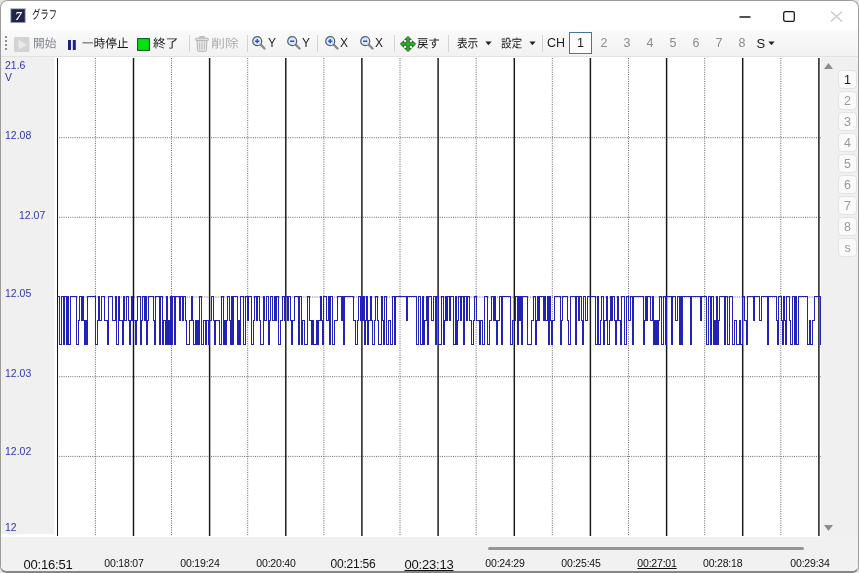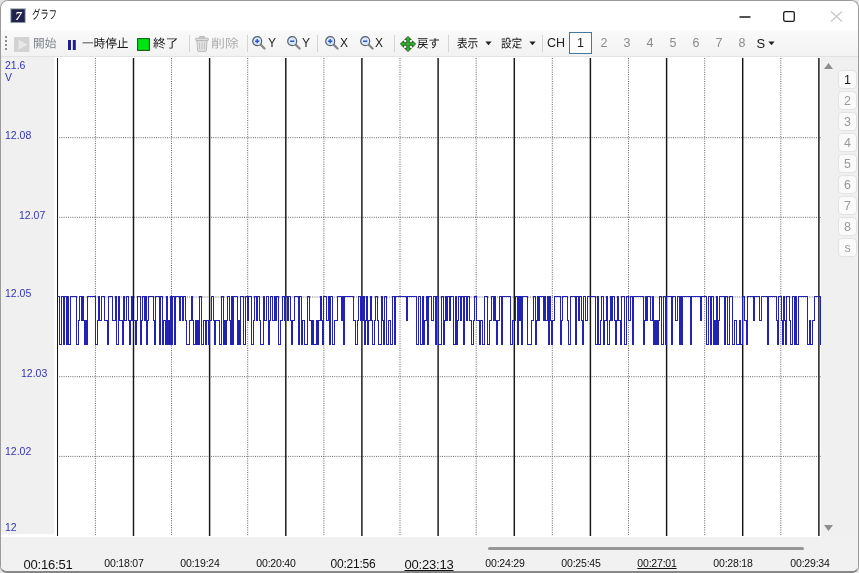--- a/index.html
+++ b/index.html
@@ -124,21 +124,21 @@
   <div class="abs" style="left:0;top:56px;width:857px;height:480px;background:#fff;"></div>
   <div class="abs" style="left:820px;top:56px;width:37px;height:480px;background:#f0f0f0;"></div>
   <div class="abs" style="left:0;top:56px;width:54px;height:478px;background:#f0f0f0;border-right:1.5px solid #fdfdfd;border-bottom:1.5px solid #fdfdfd;"></div>
   <div class="abs" style="left:0;top:536px;width:857px;height:35px;background:#f1f1f1;"></div>
 
   <div style="position:absolute;left:4px;top:58px;font-size:10.5px;color:#3434b6;">21.6</div>
     <div style="position:absolute;left:4px;top:70px;font-size:10.5px;color:#3434b6;">V</div>
     <div style="position:absolute;left:4px;top:128px;font-size:10.5px;color:#3434b6;">12.08</div>
     <div style="position:absolute;left:4px;top:208px;font-size:10.5px;color:#3434b6;margin-left:14px;">12.07</div>
     <div style="position:absolute;left:4px;top:286px;font-size:10.5px;color:#3434b6;">12.05</div>
-    <div style="position:absolute;left:4px;top:366px;font-size:10.5px;color:#3434b6;margin-left:16px;">12.03</div>
+    <div style="position:absolute;left:4px;top:366px;font-size:10.5px;color:#3434b6;">12.03</div>
     <div style="position:absolute;left:4px;top:444px;font-size:10.5px;color:#3434b6;">12.02</div>
     <div style="position:absolute;left:4px;top:520px;font-size:10.5px;color:#3434b6;">12</div>
 
   <svg class="abs" style="left:56px;top:57px" width="764" height="478" viewBox="0 0 764 478">
     <line x1="0" y1="79.7" x2="764" y2="79.7" stroke="#686868" stroke-width="1" stroke-dasharray="1 1.2"></line>
 <line x1="0" y1="159.3" x2="764" y2="159.3" stroke="#686868" stroke-width="1" stroke-dasharray="1 1.2"></line>
 <line x1="0" y1="239.0" x2="764" y2="239.0" stroke="#686868" stroke-width="1" stroke-dasharray="1 1.2"></line>
 <line x1="0" y1="318.7" x2="764" y2="318.7" stroke="#686868" stroke-width="1" stroke-dasharray="1 1.2"></line>
 <line x1="0" y1="398.4" x2="764" y2="398.4" stroke="#686868" stroke-width="1" stroke-dasharray="1 1.2"></line>
 <line x1="38.4" y1="0" x2="38.4" y2="478" stroke="#636363" stroke-width="1" stroke-dasharray="1 1.3"></line>
@@ -186,14 +186,14 @@
   <div class="abs" style="left:487px;top:545.5px;width:316px;height:3.5px;background:#969696;border-radius:2px;"></div>
   <div style="position:absolute;left:17px;top:556px;width:60px;text-align:center;font-size:13px;letter-spacing:-0.2px;color:#111;">00:16:51</div>
     <div style="position:absolute;left:93px;top:556px;width:60px;text-align:center;font-size:10.5px;letter-spacing:-0.2px;color:#111;">00:18:07</div>
     <div style="position:absolute;left:169px;top:556px;width:60px;text-align:center;font-size:10.5px;letter-spacing:-0.2px;color:#111;">00:19:24</div>
     <div style="position:absolute;left:245px;top:556px;width:60px;text-align:center;font-size:10.5px;letter-spacing:-0.2px;color:#111;">00:20:40</div>
     <div style="position:absolute;left:322px;top:556px;width:60px;text-align:center;font-size:12px;letter-spacing:-0.2px;color:#111;">00:21:56</div>
     <div style="position:absolute;left:398px;top:556px;width:60px;text-align:center;font-size:13px;letter-spacing:-0.2px;color:#111;text-decoration:underline;">00:23:13</div>
     <div style="position:absolute;left:474px;top:556px;width:60px;text-align:center;font-size:10.5px;letter-spacing:-0.2px;color:#111;">00:24:29</div>
     <div style="position:absolute;left:550px;top:556px;width:60px;text-align:center;font-size:10.5px;letter-spacing:-0.2px;color:#111;">00:25:45</div>
     <div style="position:absolute;left:626px;top:556px;width:60px;text-align:center;font-size:10.5px;letter-spacing:-0.2px;color:#111;text-decoration:underline;">00:27:01</div>
-    <div style="position:absolute;left:702px;top:556px;width:60px;text-align:center;font-size:10.5px;letter-spacing:-0.2px;color:#111;">00:28:18</div>
+    <div style="position:absolute;left:702px;top:556px;width:60px;text-align:left;font-size:10.5px;letter-spacing:-0.2px;color:#111;">00:28:18</div>
     <div style="position:absolute;left:779px;top:556px;width:60px;text-align:center;font-size:10.5px;letter-spacing:-0.2px;color:#111;">00:29:34</div>
 </div>
 </body></html>

